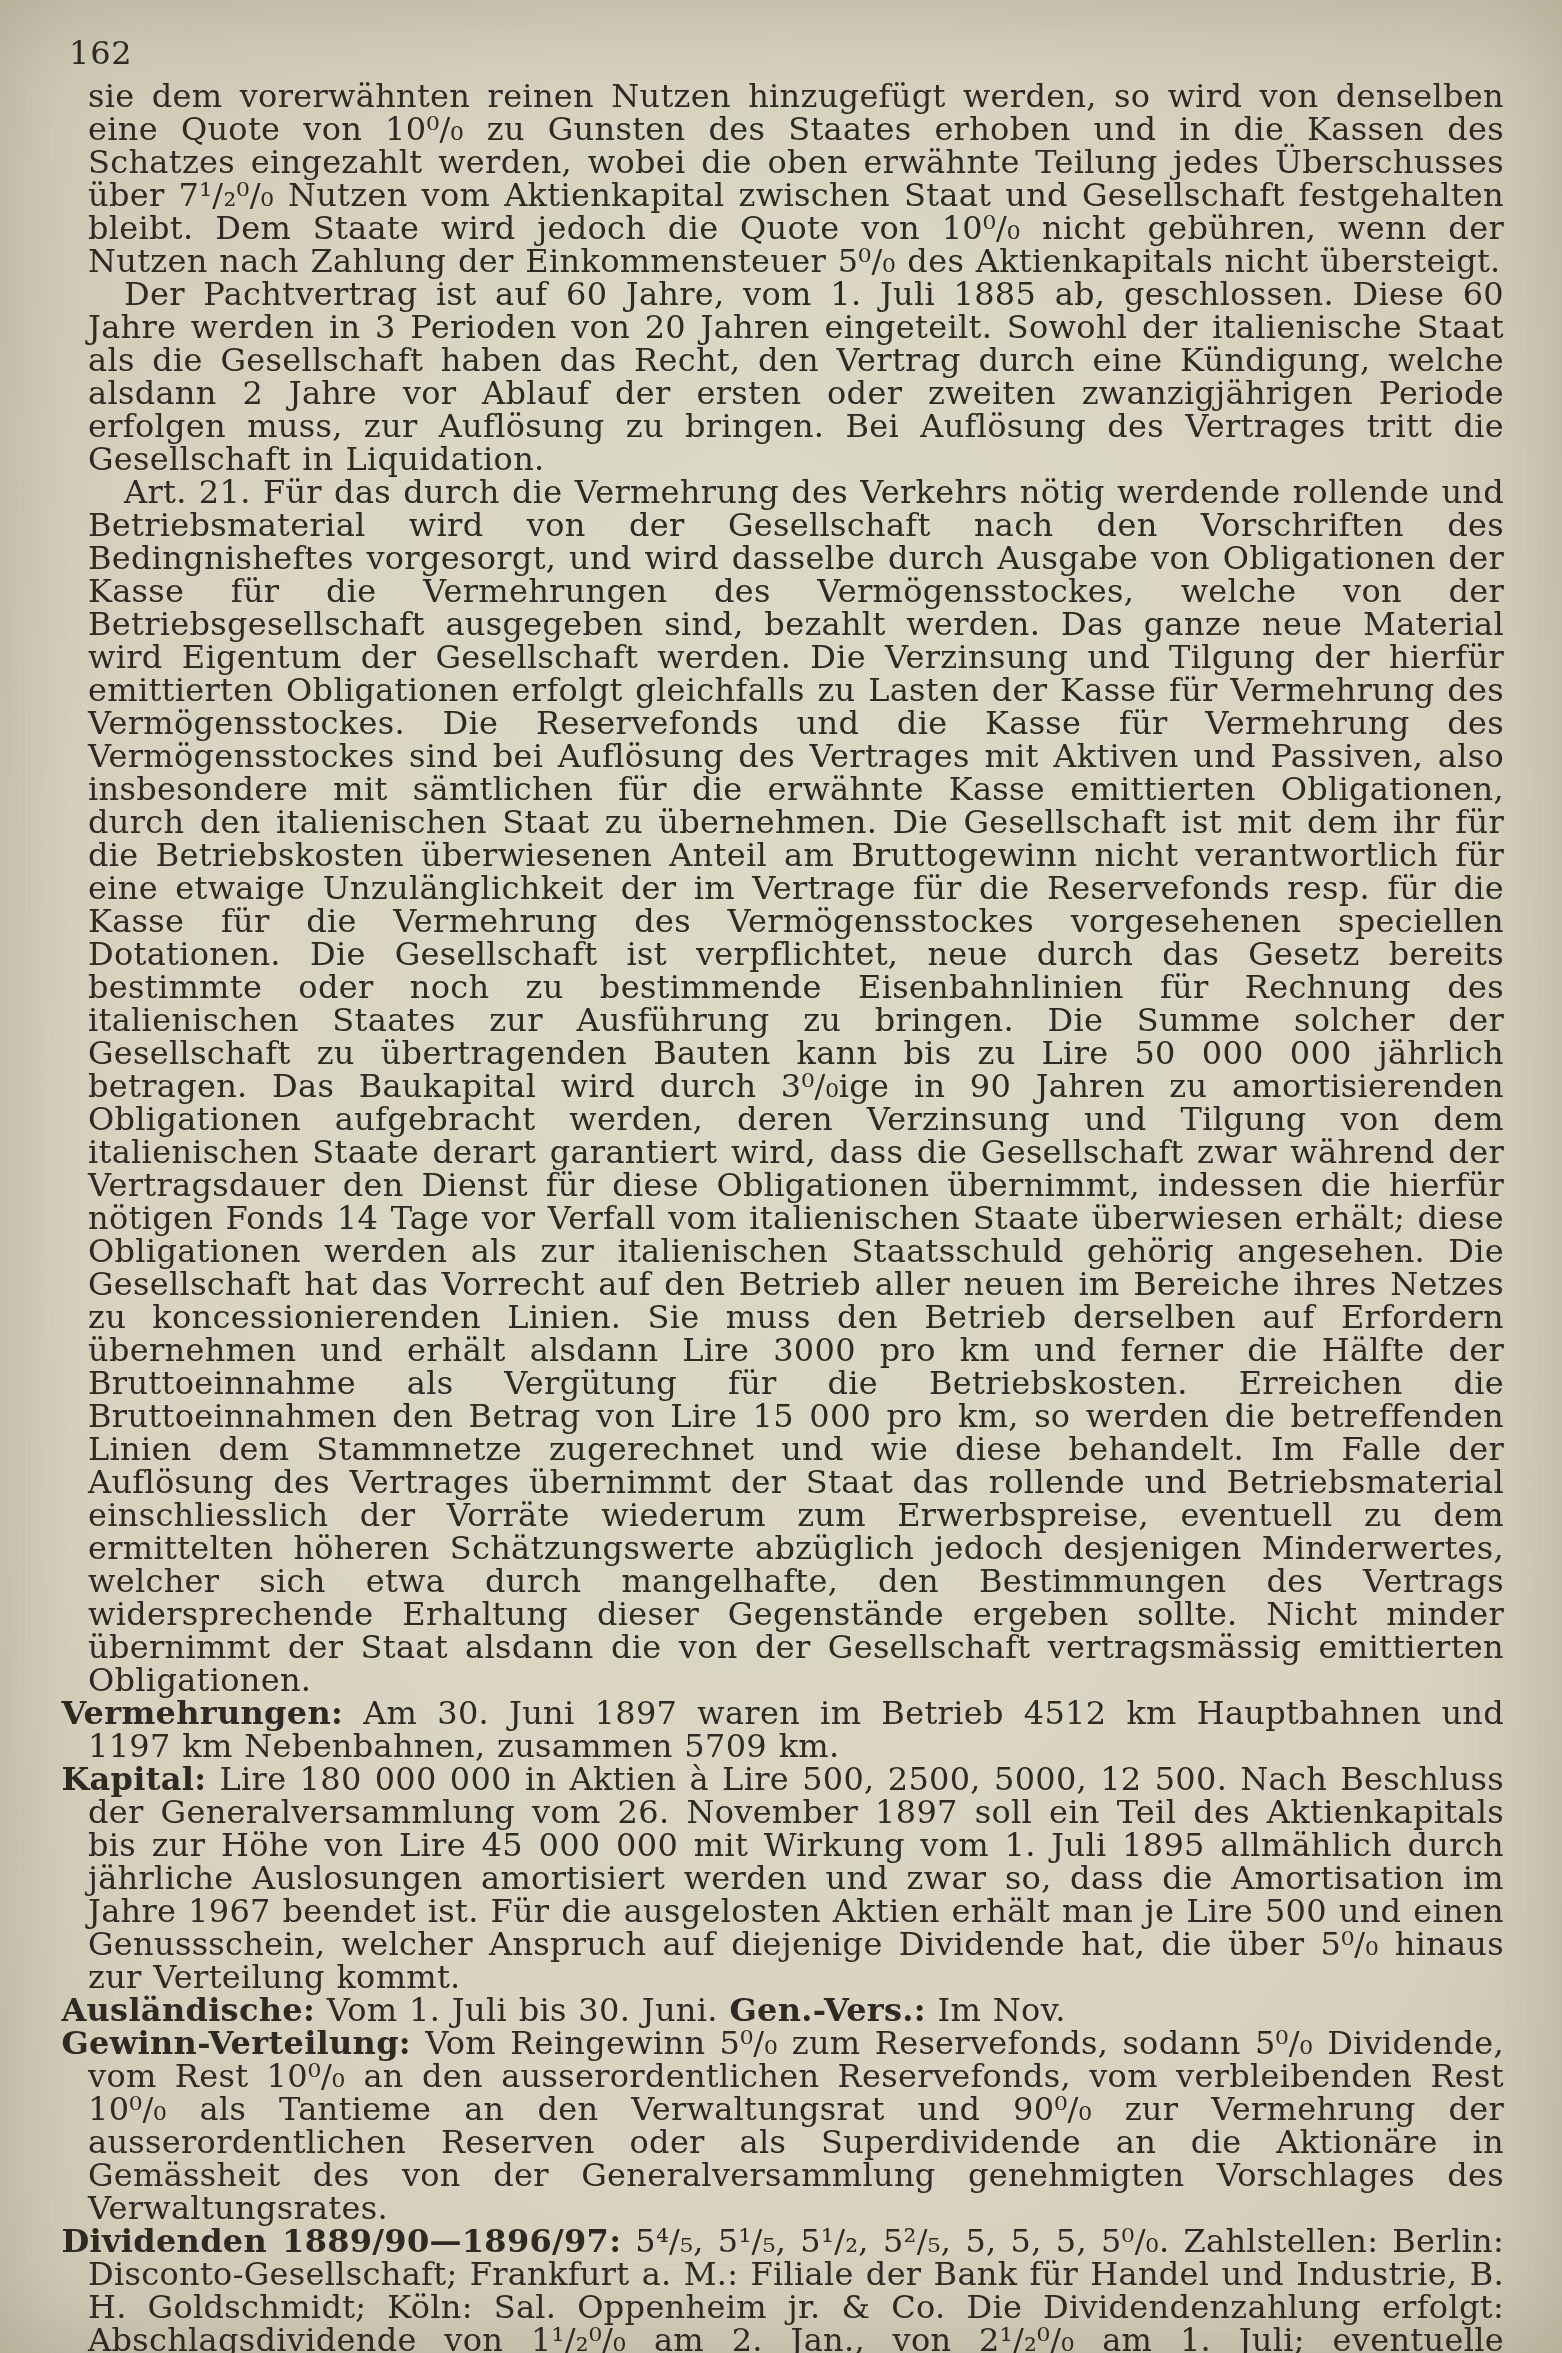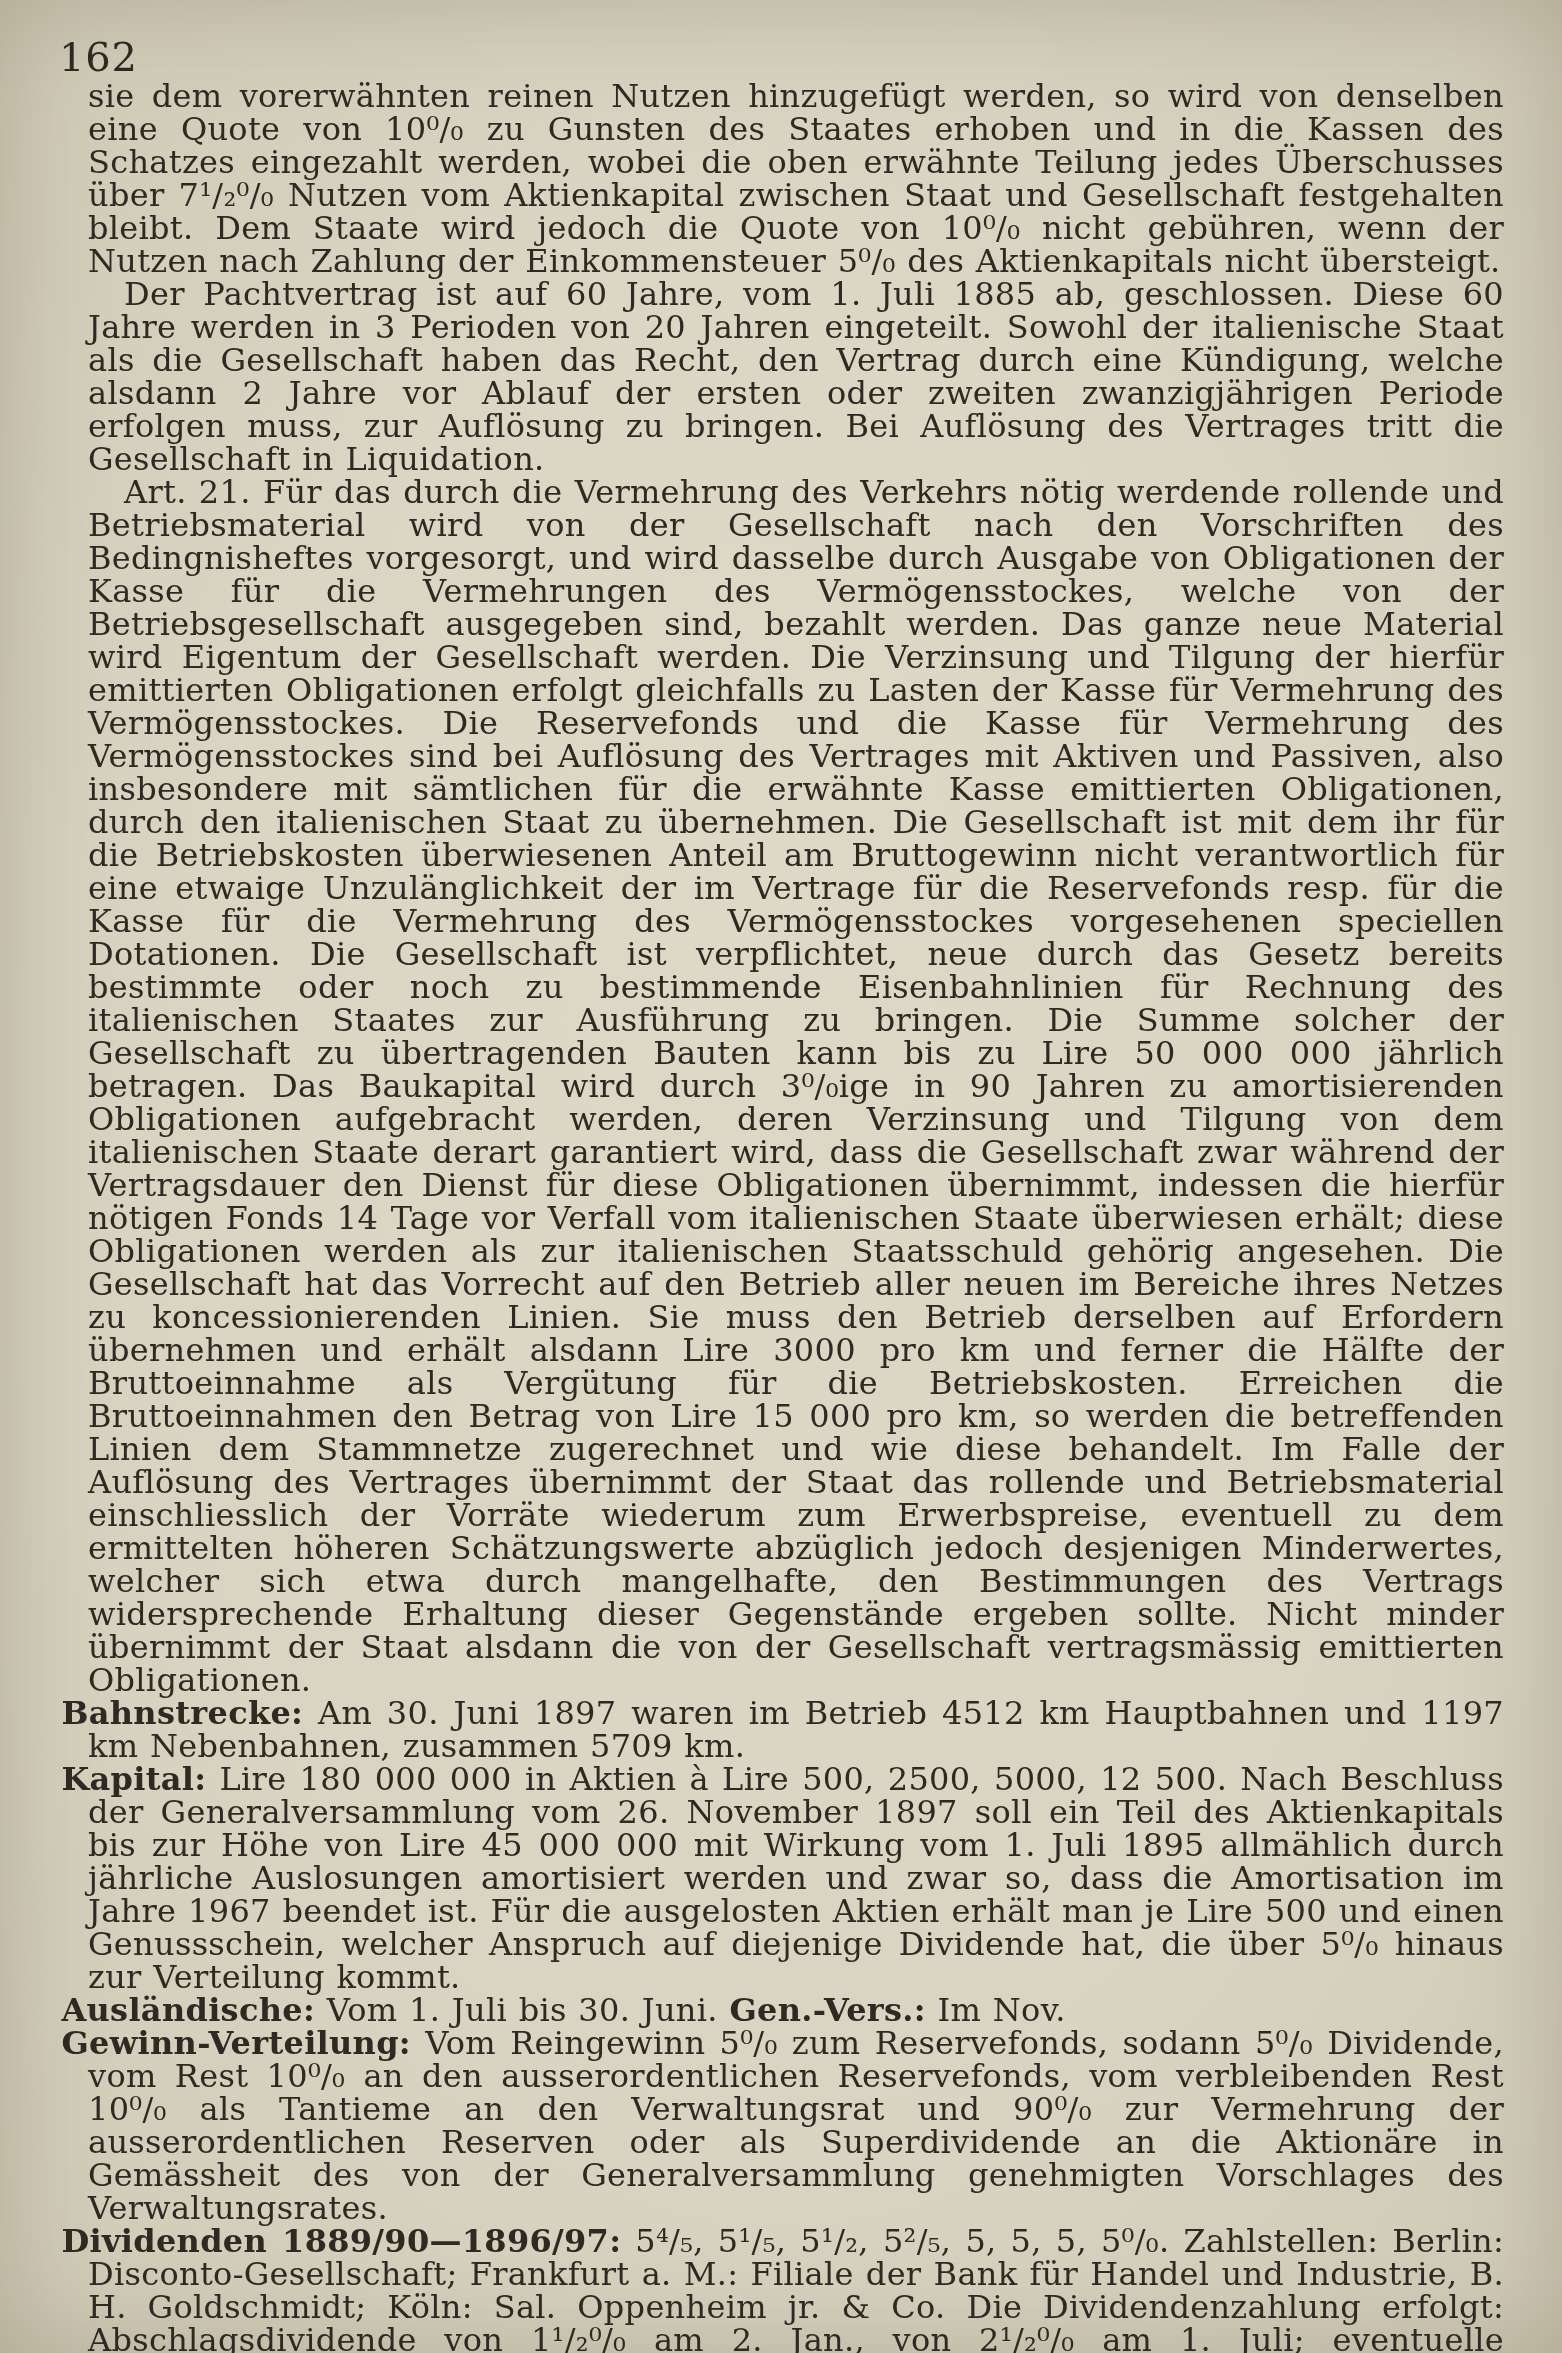--- a/index.html
+++ b/index.html
@@ -23,23 +23,23 @@
   }
   .page-header {
     position: absolute;
     top: 34px;
     left: 0;
     width: 100%;
     height: 41px;
   }
   .page-number {
     position: absolute;
-    left: 59px;
+    left: 69px;
     top: 0;
-    font-size: 40px;
+    font-size: 32px;
     letter-spacing: 0.8px;
     text-align: center;
   }
   .running-title {
     position: absolute;
     left: 0;
     top: 2.3px;
     width: 100%;
     text-align: center;
     font-size: 30px;
@@ -69,21 +69,21 @@
 <body>
 
 <div class="page">
   <div class="page-header">
     <span class="page-number">162</span>
   </div>
   <div class="text-block">
       <p class="para continuation"><span>sie dem vorerwähnten reinen Nutzen hinzugefügt werden, so wird von denselben eine Quote von 10⁰/₀ zu Gunsten des Staates erhoben und in die Kassen des Schatzes eingezahlt werden, wobei die oben erwähnte Teilung jedes Überschusses über 7¹/₂⁰/₀ Nutzen vom Aktienkapital zwischen Staat und Gesellschaft festgehalten bleibt. Dem Staate wird jedoch die Quote von 10⁰/₀ nicht gebühren, wenn der Nutzen nach Zahlung der Einkommensteuer 5⁰/₀ des Aktienkapitals nicht übersteigt.</span></p>
       <p class="para indented"><span>Der Pachtvertrag ist auf 60 Jahre, vom 1. Juli 1885 ab, geschlossen. Diese 60 Jahre werden in 3 Perioden von 20 Jahren eingeteilt. Sowohl der italienische Staat als die Gesellschaft haben das Recht, den Vertrag durch eine Kündigung, welche alsdann 2 Jahre vor Ablauf der ersten oder zweiten zwanzigjährigen Periode erfolgen muss, zur Auflösung zu bringen. Bei Auflösung des Vertrages tritt die Gesellschaft in Liquidation.</span></p>
       <p class="para indented"><span>Art. 21. Für das durch die Vermehrung des Verkehrs nötig werdende rollende und Betriebsmaterial wird von der Gesellschaft nach den Vorschriften des Bedingnisheftes vorgesorgt, und wird dasselbe durch Ausgabe von Obligationen der Kasse für die Vermehrungen des Vermögensstockes, welche von der Betriebsgesellschaft ausgegeben sind, bezahlt werden. Das ganze neue Material wird Eigentum der Gesellschaft werden. Die Verzinsung und Tilgung der hierfür emittierten Obligationen erfolgt gleichfalls zu Lasten der Kasse für Vermehrung des Vermögensstockes. Die Reservefonds und die Kasse für Vermehrung des Vermögensstockes sind bei Auflösung des Vertrages mit Aktiven und Passiven, also insbesondere mit sämtlichen für die erwähnte Kasse emittierten Obligationen, durch den italienischen Staat zu übernehmen. Die Gesellschaft ist mit dem ihr für die Betriebskosten überwiesenen Anteil am Bruttogewinn nicht verantwortlich für eine etwaige Unzulänglichkeit der im Vertrage für die Reservefonds resp. für die Kasse für die Vermehrung des Vermögensstockes vorgesehenen speciellen Dotationen. Die Gesellschaft ist verpflichtet, neue durch das Gesetz bereits bestimmte oder noch zu bestimmende Eisenbahnlinien für Rechnung des italienischen Staates zur Ausführung zu bringen. Die Summe solcher der Gesellschaft zu übertragenden Bauten kann bis zu Lire 50 000 000 jährlich betragen. Das Baukapital wird durch 3⁰/₀ige in 90 Jahren zu amortisierenden Obligationen aufgebracht werden, deren Verzinsung und Tilgung von dem italienischen Staate derart garantiert wird, dass die Gesellschaft zwar während der Vertragsdauer den Dienst für diese Obligationen übernimmt, indessen die hierfür nötigen Fonds 14 Tage vor Verfall vom italienischen Staate überwiesen erhält; diese Obligationen werden als zur italienischen Staatsschuld gehörig angesehen. Die Gesellschaft hat das Vorrecht auf den Betrieb aller neuen im Bereiche ihres Netzes zu koncessionierenden Linien. Sie muss den Betrieb derselben auf Erfordern übernehmen und erhält alsdann Lire 3000 pro km und ferner die Hälfte der Bruttoeinnahme als Vergütung für die Betriebskosten. Erreichen die Bruttoeinnahmen den Betrag von Lire 15 000 pro km, so werden die betreffenden Linien dem Stammnetze zugerechnet und wie diese behandelt. Im Falle der Auflösung des Vertrages übernimmt der Staat das rollende und Betriebsmaterial einschliesslich der Vorräte wiederum zum Erwerbspreise, eventuell zu dem ermittelten höheren Schätzungswerte abzüglich jedoch desjenigen Minderwertes, welcher sich etwa durch mangelhafte, den Bestimmungen des Vertrags widersprechende Erhaltung dieser Gegenstände ergeben sollte. Nicht minder übernimmt der Staat alsdann die von der Gesellschaft vertragsmässig emittierten Obligationen.</span></p>
-      <p class="para keyword"><span class="lead">Bahnstrecke:</span><span> Am 30. Juni 1897 waren im Betrieb 4512 km Hauptbahnen und 1197 km Nebenbahnen, zusammen 5709 km.</span></p>
+      <p class="para keyword"><span class="lead">Vermehrungen:</span><span> Am 30. Juni 1897 waren im Betrieb 4512 km Hauptbahnen und 1197 km Nebenbahnen, zusammen 5709 km.</span></p>
       <p class="para keyword"><span class="lead">Kapital:</span><span> Lire 180 000 000 in Aktien à Lire 500, 2500, 5000, 12 500. Nach Beschluss der Generalversammlung vom 26. November 1897 soll ein Teil des Aktienkapitals bis zur Höhe von Lire 45 000 000 mit Wirkung vom 1. Juli 1895 allmählich durch jährliche Auslosungen amortisiert werden und zwar so, dass die Amortisation im Jahre 1967 beendet ist. Für die ausgelosten Aktien erhält man je Lire 500 und einen Genussschein, welcher Anspruch auf diejenige Dividende hat, die über 5⁰/₀ hinaus zur Verteilung kommt.</span></p>
       <p class="para keyword"><span class="lead">Ausländische:</span><span> Vom 1. Juli bis 30. Juni. </span><span class="lead">Gen.-Vers.:</span><span> Im Nov.</span></p>
       <p class="para keyword"><span class="lead">Gewinn-Verteilung:</span><span> Vom Reingewinn 5⁰/₀ zum Reservefonds, sodann 5⁰/₀ Dividende, vom Rest 10⁰/₀ an den ausserordentlichen Reservefonds, vom verbleibenden Rest 10⁰/₀ als Tantieme an den Verwaltungsrat und 90⁰/₀ zur Vermehrung der ausserordentlichen Reserven oder als Superdividende an die Aktionäre in Gemässheit des von der Generalversammlung genehmigten Vorschlages des Verwaltungsrates.</span></p>
       <p class="para keyword"><span class="lead">Dividenden 1889/90—1896/97:</span><span> 5⁴/₅, 5¹/₅, 5¹/₂, 5²/₅, 5, 5, 5, 5⁰/₀. Zahlstellen: Berlin: Disconto-Gesellschaft; Frankfurt a. M.: Filiale der Bank für Handel und Industrie, B. H. Goldschmidt; Köln: Sal. Oppenheim jr. &amp; Co. Die Dividendenzahlung erfolgt: Abschlagsdividende von 1¹/₂⁰/₀ am 2. Jan., von 2¹/₂⁰/₀ am 1. Juli; eventuelle Superdividende am 2. Jan. des folgenden Jahres in Lire.</span></p>
       <p class="para keyword"><span class="lead">Kurs der Aktien Ende 1210—97:</span><span> 109.25, 95.75, 103, 85.50, 93, 88.20, 98, 99.40. Notiert in Berlin, Frankfurt a. M., Hamburg, Köln, Leipzig.</span></p>
     </div>
 </div>
 
 
 </body></html>

